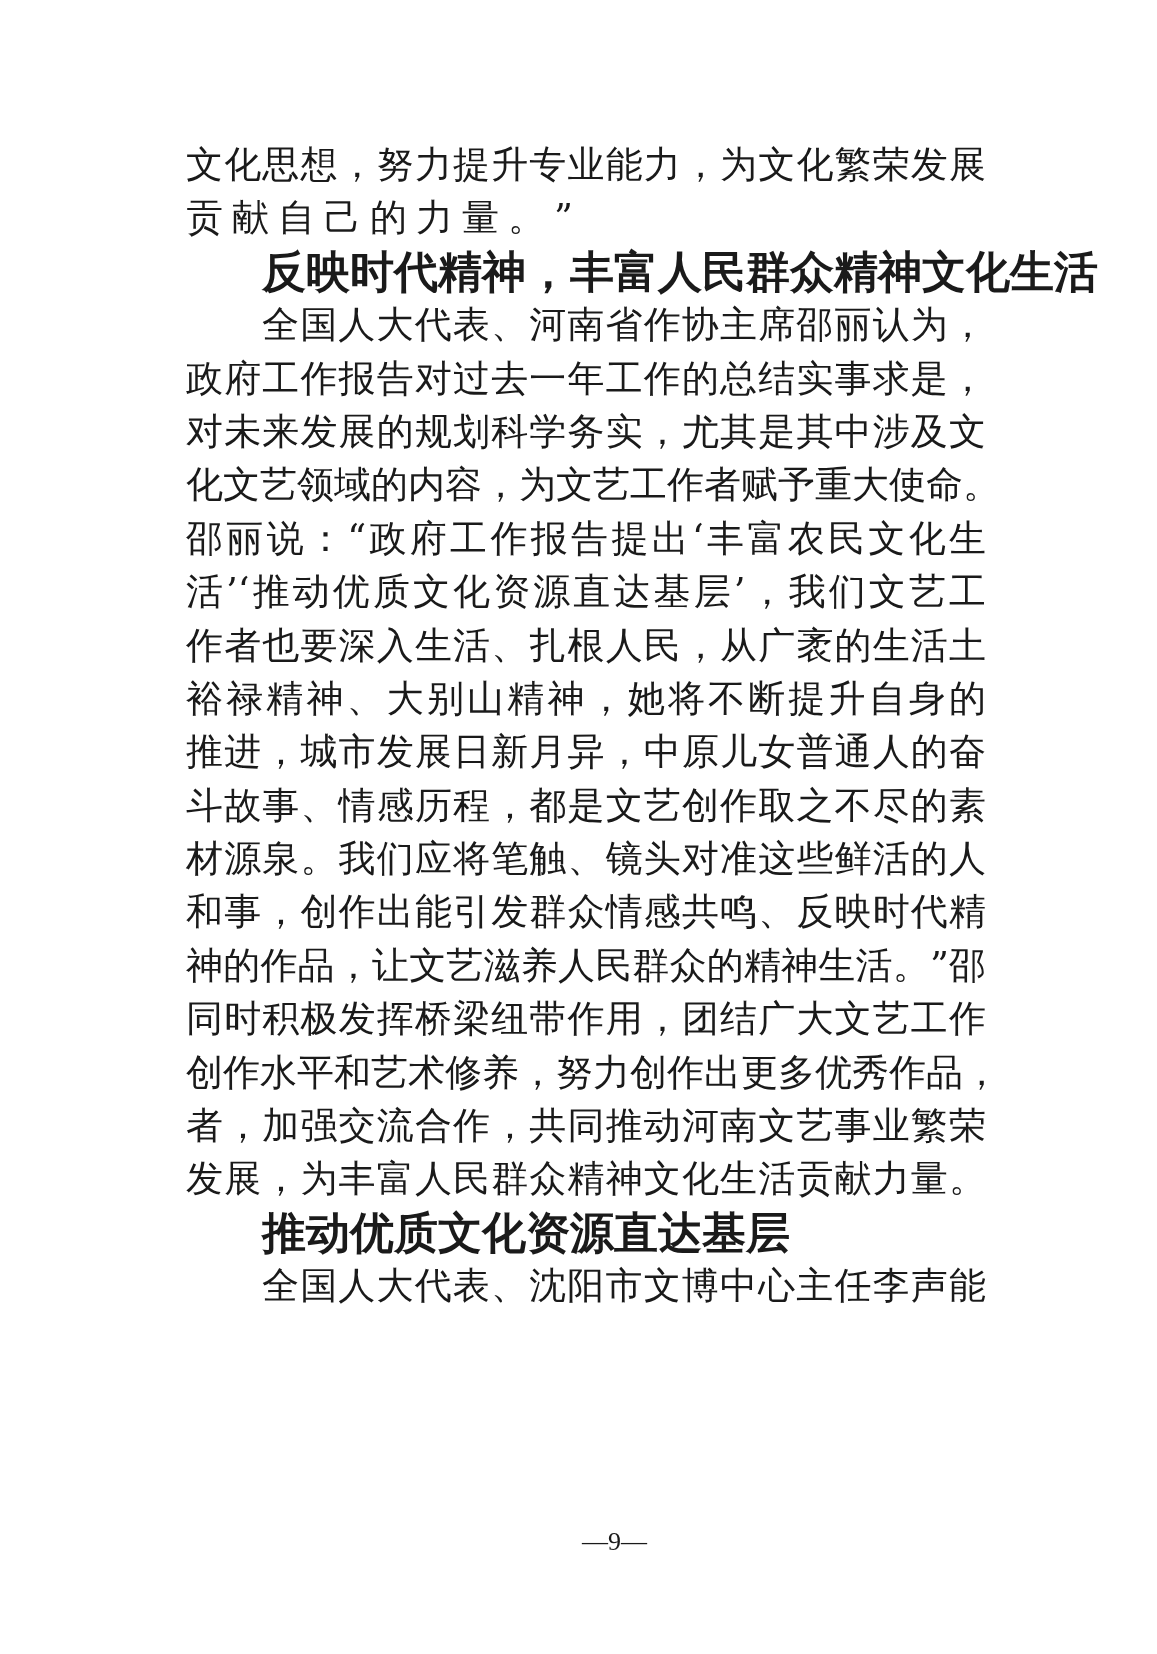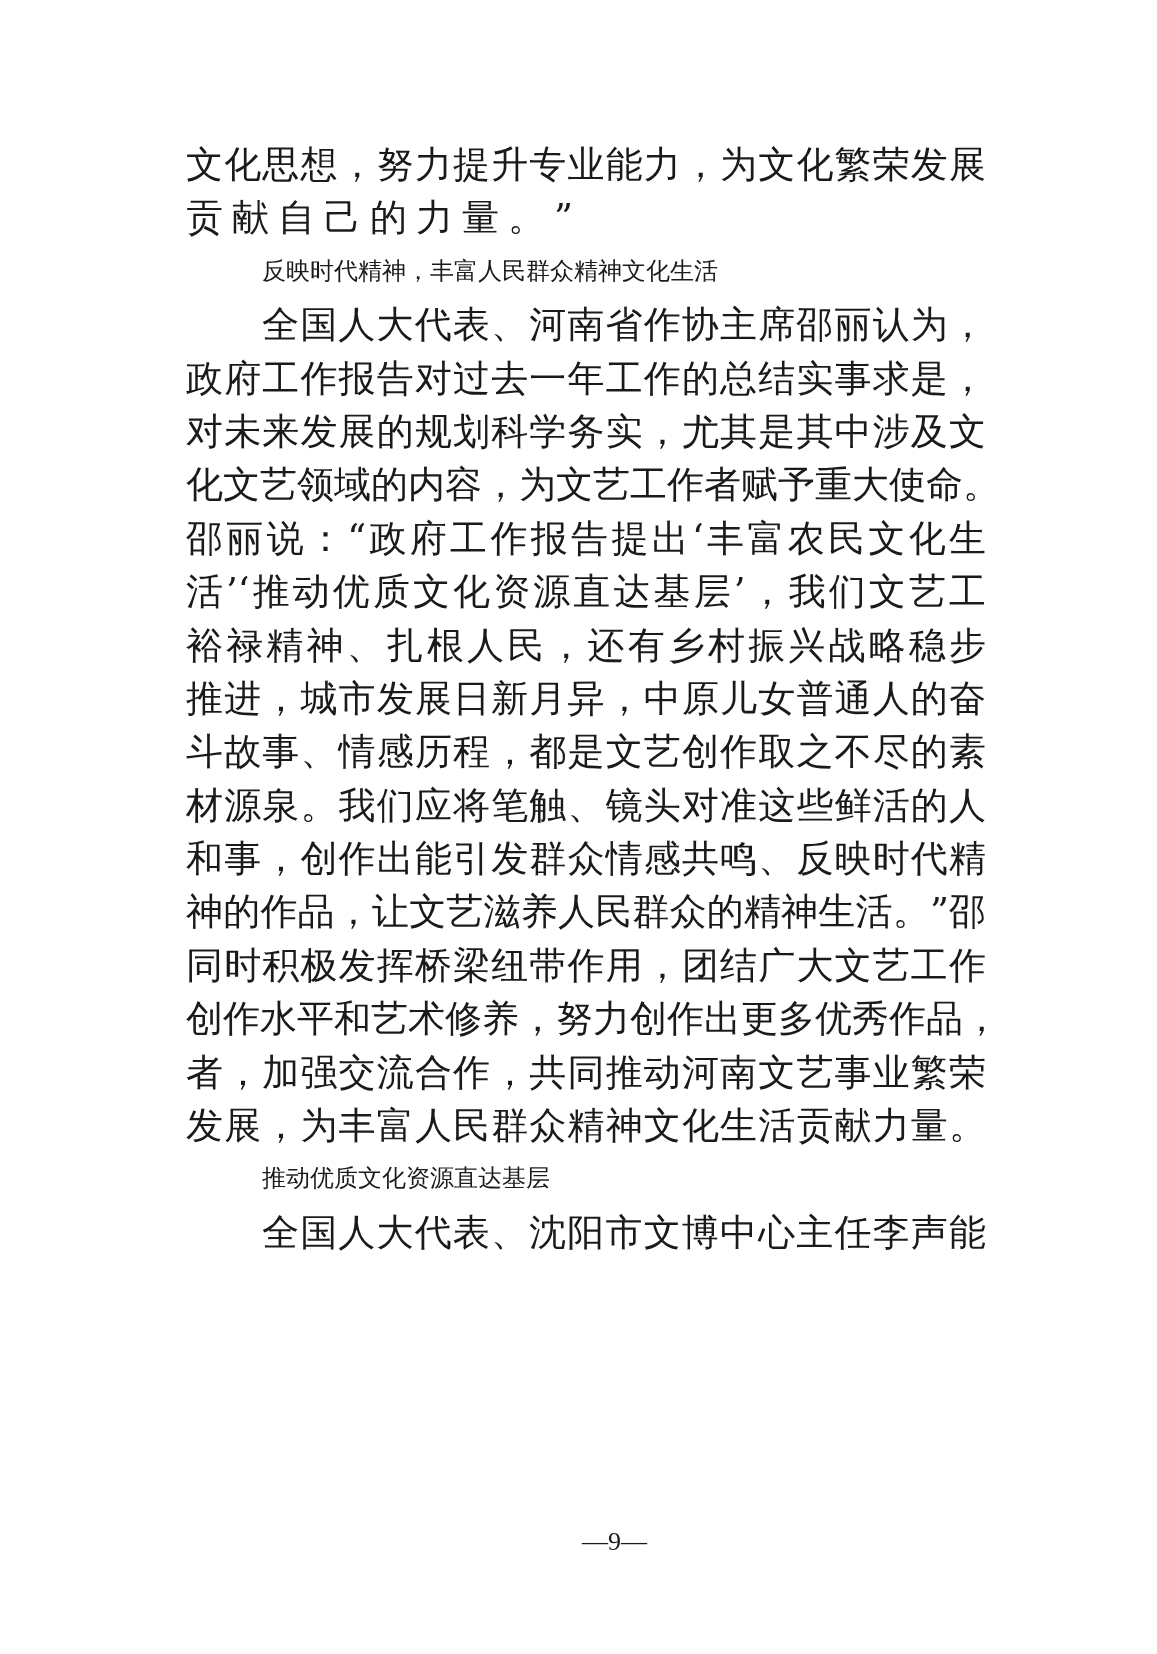--- a/index.html
+++ b/index.html
@@ -43,22 +43,22 @@
       letter-spacing: 9px;
     }
     .line.indent {
       padding-left: 76px;
     }
     .heading {
       display: block;
       height: 53.4px;
       line-height: 53.4px;
       font-family: "DejaVu Sans", "Liberation Sans", sans-serif;
-      font-weight: normal;
-      font-size: 24px;
+      font-weight: bold;
+      font-size: 44px;
       white-space: nowrap;
       padding-left: 76px;
       letter-spacing: 0px;
     }
     .page-number {
       position: absolute;
       left: 0;
       width: 1157px;
       top: 1527px;
       text-align: center;
@@ -74,21 +74,22 @@
   <div class="text-col">
     <span class="line">文化思想，努力提升专业能力，为文化繁荣发展</span>
     <span class="line last">贡献自己的力量。”</span>
     <span class="heading">反映时代精神，丰富人民群众精神文化生活</span>
     <span class="line indent">全国人大代表、河南省作协主席邵丽认为，</span>
     <span class="line">政府工作报告对过去一年工作的总结实事求是，</span>
     <span class="line">对未来发展的规划科学务实，尤其是其中涉及文</span>
     <span class="line">化文艺领域的内容，为文艺工作者赋予重大使命。</span>
     <span class="line">邵丽说：“政府工作报告提出‘丰富农民文化生</span>
     <span class="line">活’‘推动优质文化资源直达基层’，我们文艺工</span>
-    <span class="line">裕禄精神、扎根人民，还有乡村振兴战略稳步</span>
+    <span class="line">作者也要深入生活、扎根人民，从广袤的生活土</span>
+    <span class="line">裕禄精神、大别山精神，她将不断提升自身的</span>
     <span class="line">推进，城市发展日新月异，中原儿女普通人的奋</span>
     <span class="line">斗故事、情感历程，都是文艺创作取之不尽的素</span>
     <span class="line">材源泉。我们应将笔触、镜头对准这些鲜活的人</span>
     <span class="line">和事，创作出能引发群众情感共鸣、反映时代精</span>
     <span class="line">神的作品，让文艺滋养人民群众的精神生活。”邵</span>
     <span class="line">同时积极发挥桥梁纽带作用，团结广大文艺工作</span>
     <span class="line">创作水平和艺术修养，努力创作出更多优秀作品，</span>
     <span class="line">者，加强交流合作，共同推动河南文艺事业繁荣</span>
     <span class="line">发展，为丰富人民群众精神文化生活贡献力量。</span>
     <span class="heading">推动优质文化资源直达基层</span>

